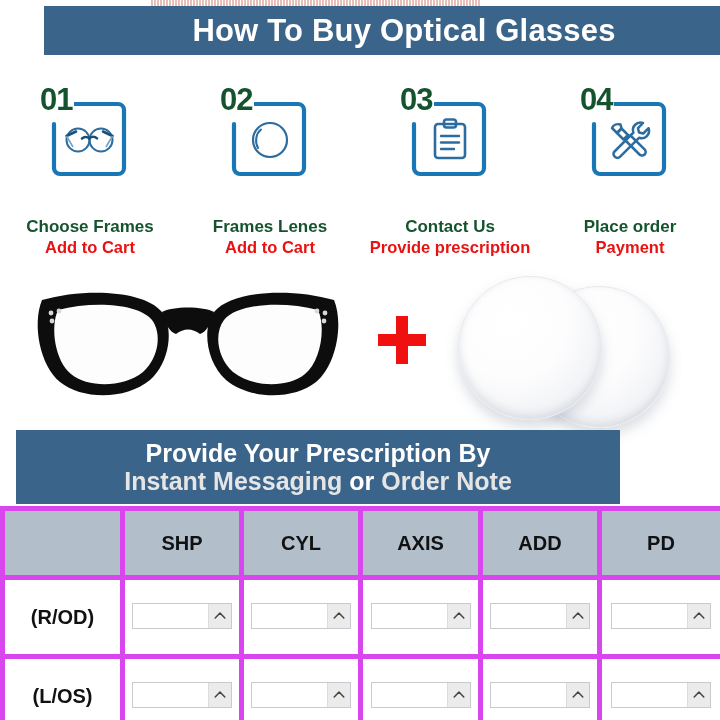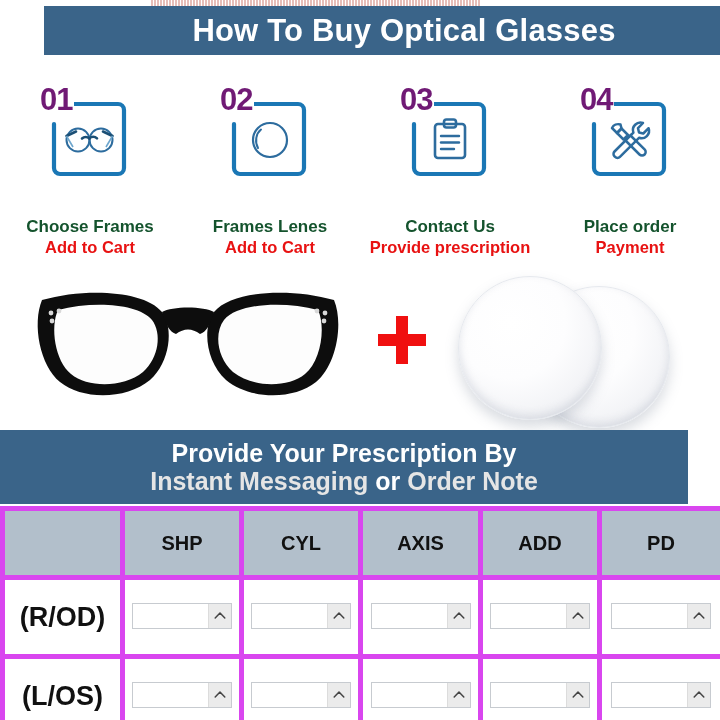--- a/index.html
+++ b/index.html
@@ -79,21 +79,21 @@
     position: relative;
     width: 96px;
     height: 104px;
     margin-top: 4px;
   }
   .step-num {
     position: absolute;
     left: -2px; top: -2px;
     font-size: 31px;
     font-weight: bold;
-    color: #701a75;
+    color: #14532d;
     letter-spacing: -1px;
     line-height: 1;
     z-index: 3;
     background: #ffffff;
     padding: 0 2px 2px 0;
   }
   .step-box {
     position: absolute;
     left: 8px; top: 14px;
     width: 78px; height: 78px;
@@ -154,22 +154,22 @@
       radial-gradient(circle at 36% 32%, #ffffff 0%, #fdfdfe 42%, #f2f3f6 72%, #e2e5ea 92%, #d2d6dd 100%);
     box-shadow: 0 7px 13px rgba(130,140,155,0.30), inset 0 -4px 8px rgba(190,196,206,0.45);
     border: 1px solid #e6e9ee;
   }
   .lens-back { left: 88px; top: 22px; width: 140px; height: 140px; }
   .lens-front { left: 18px; top: 12px; width: 142px; height: 142px; }
 
   
   .rx-band {
     position: absolute;
-    left: 0; top: 430px;
-    width: 688px; height: 74px;
+    left: 16px; top: 430px;
+    width: 604px; height: 74px;
     background: #3a6489;
     display: flex;
     flex-direction: column;
     align-items: center;
     justify-content: center;
   }
   .rx-line1 {
     color: #ffffff;
     font-size: 25px;
     font-weight: bold;
@@ -202,21 +202,21 @@
   .rx-table thead th {
     background: #b2bfcb;
     height: 64px;
     font-size: 20px;
     font-weight: bold;
     color: #111111;
   }
   .rx-table thead th.blank-head { background: #b2bfcb; }
   .rx-table tbody td { height: 74px; background: #ffffff; }
   .row-label {
-    font-size: 27px;
+    font-size: 20px;
     font-weight: bold;
     color: #111111;
   }
   .dropdown {
     display: inline-flex;
     align-items: stretch;
     width: 100px;
     height: 26px;
     border: 1px solid #c7cbd0;
     background: #ffffff;

